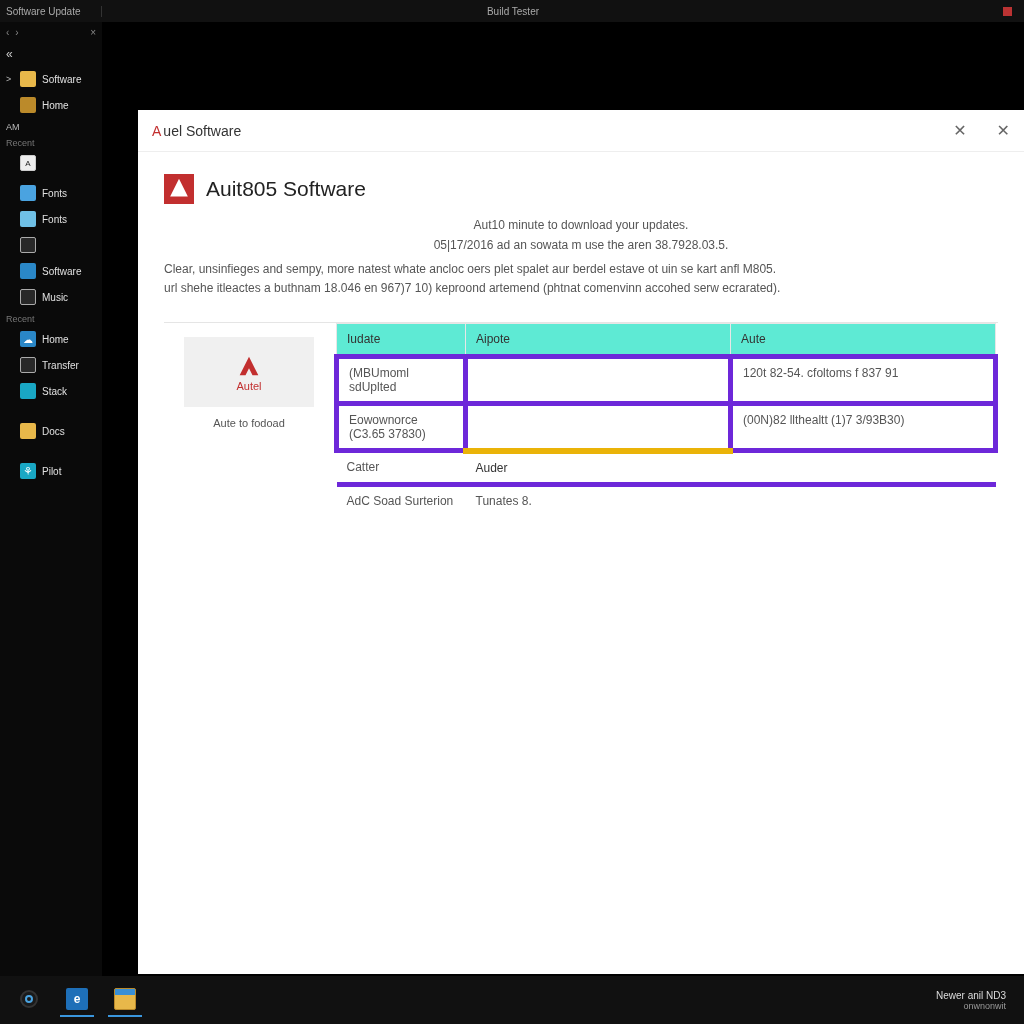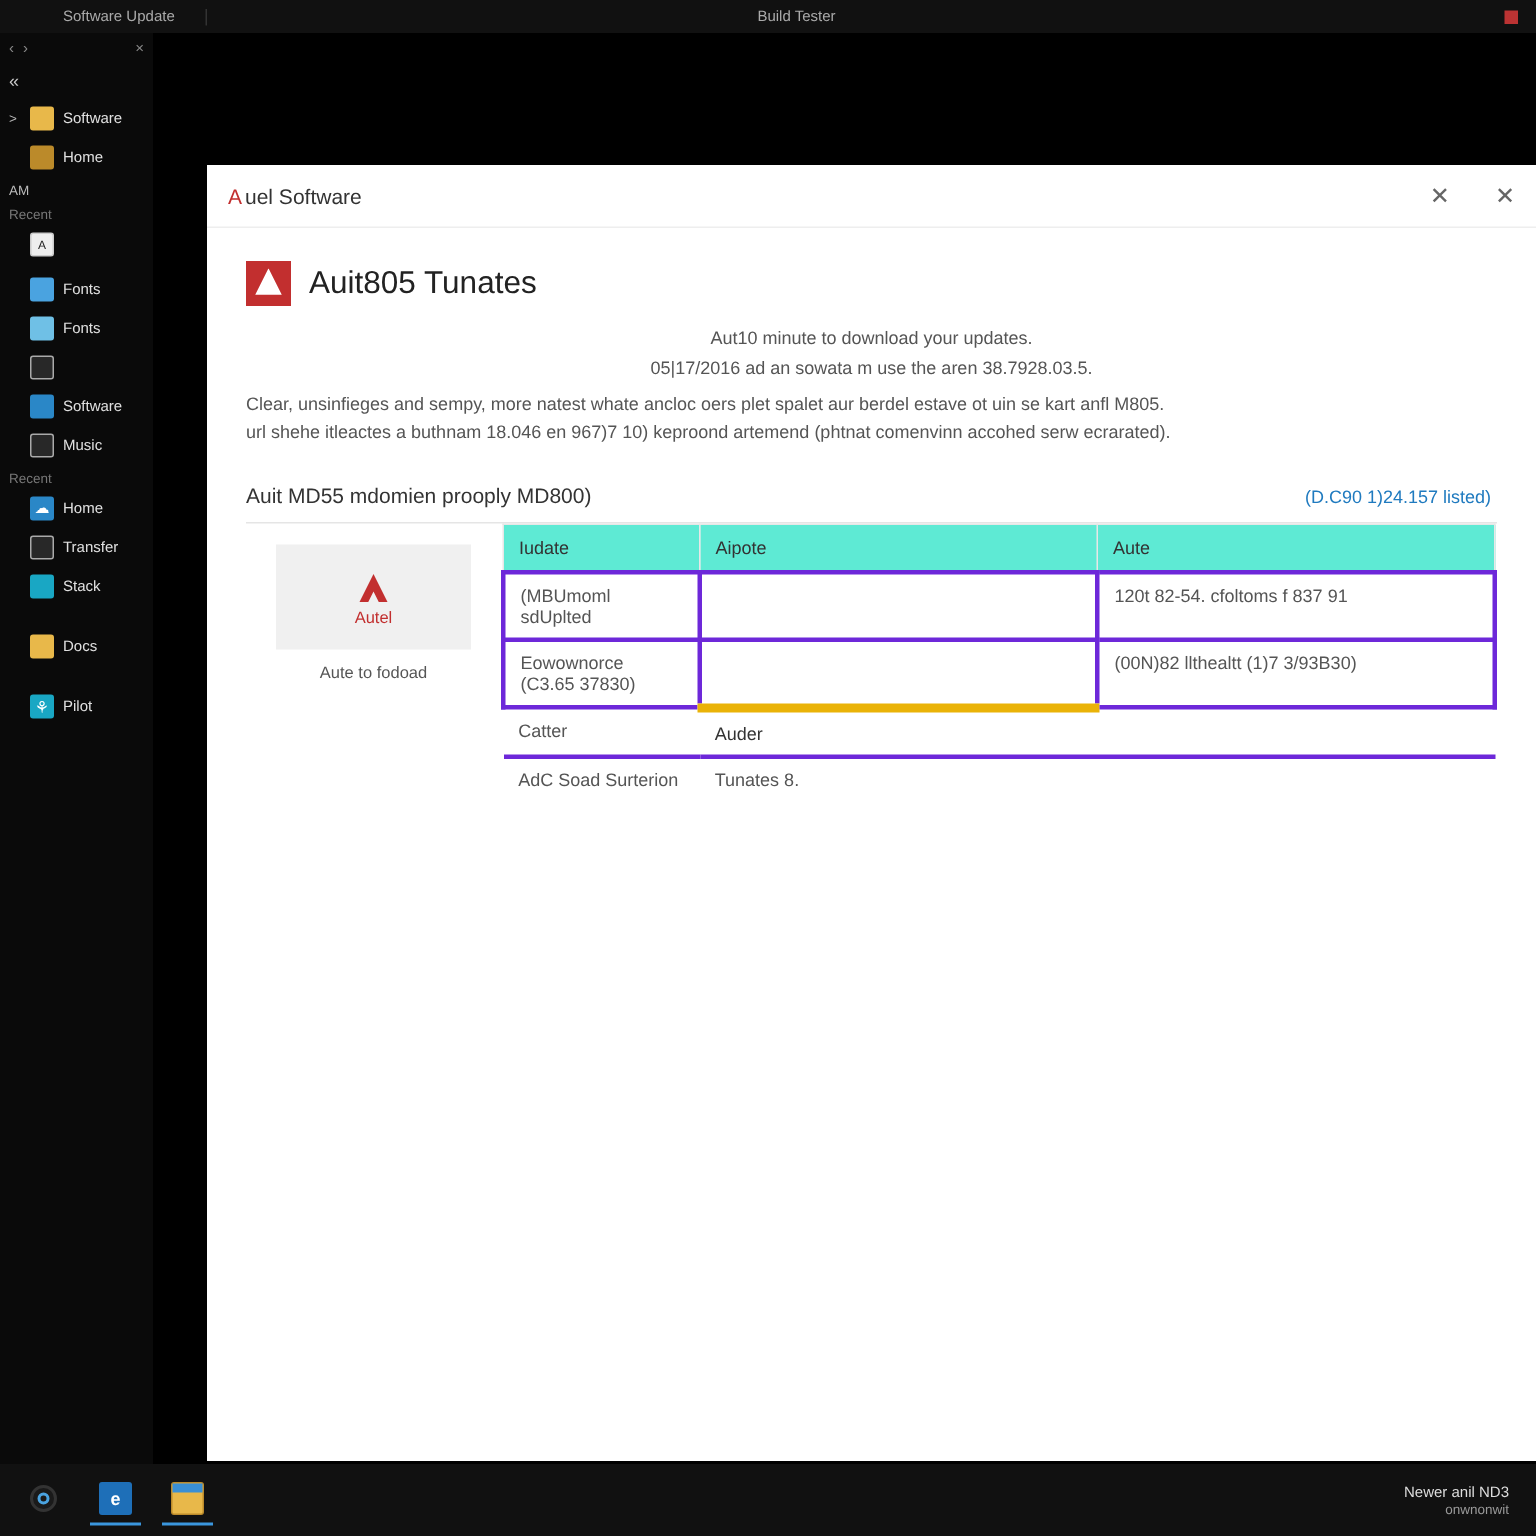--- a/index.html
+++ b/index.html
@@ -1,19 +1,19 @@
 <!DOCTYPE html>
 <html><head>
 <meta charset="utf-8">
 <style>
 * { margin:0; padding:0; box-sizing:border-box; font-family:"Segoe UI",Arial,sans-serif; }
 body { background:#000; width:1024px; height:1024px; overflow:hidden; position:relative; }
 
 
-.titlebar { height:22px; background:#111; display:flex; align-items:center; color:#aaa; font-size:10px;padding-left:36px; }
+.titlebar { height:22px; background:#111; display:flex; align-items:center; color:#aaa; font-size:10px; }
 .titlebar-left { width:102px; padding-left:6px; border-right:1px solid #333; }
 .titlebar-center { flex:1; text-align:center; }
 .titlebar-right { width:100px; display:flex; justify-content:flex-end; align-items:center; gap:14px; padding-right:12px; }
 .win-close-x { display:inline-block; width:9px; height:9px; background:#b33; }
 
 
 .sidebar { position:absolute; left:0; top:22px; width:102px; height:976px; background:#0a0a0a; color:#d8d8d8; font-size:10px; overflow:hidden; }
 .sidebar .crumb { display:flex; align-items:center; height:20px; padding:0 6px; color:#888; gap:6px; }
 .sidebar .crumb .x-close { margin-left:auto; color:#888; }
 .sidebar .chev-top { display:flex; align-items:center; justify-content:flex-start; height:24px; padding:0 6px; color:#ccc; font-size:12px; }
@@ -56,21 +56,21 @@
 .grid { display:flex; border-top:1px solid #e5e5e5; }
 .grid-left { width:170px; padding:14px 10px; display:flex; flex-direction:column; align-items:center; }
 .thumb { width:130px; height:70px; background:#f0f0f0; display:flex; align-items:center; justify-content:center; }
 .thumb .logo { display:flex; flex-direction:column; align-items:center; color:#c22f2f; font-size:11px; }
 .thumb .logo svg { width:28px; height:28px; }
 .thumb-cap { font-size:11px; color:#555; margin-top:10px; }
 .grid-right { flex:1; }
 
 .tbl { width:100%; border-collapse:collapse; font-size:12px; }
 .tbl th { text-align:left; font-weight:400; color:#333; padding:8px 10px; border:1px solid #e7e7e7; background:#5eead4; }
-.tbl td { padding:7px 10px; border:3px solid #6d28d9; color:#555; vertical-align:top; }
+.tbl td { padding:7px 10px; border:5px solid #6d28d9; color:#555; vertical-align:top; }
 .tbl td.noborder { border-left:none; border-right:none; border-bottom:none; }
 .tbl .col-meta { width:265px; }
 
 
 .taskbar { position:absolute; left:0; right:0; bottom:0; height:48px; background:#111; display:flex; align-items:center; padding:0 12px; gap:14px; }
 .task-ico { width:34px; height:34px; display:flex; align-items:center; justify-content:center; border-bottom:2px solid transparent; cursor:pointer; }
 .task-ico.active { border-bottom:2px solid #3a96dd; }
 .task-glyph { width:22px; height:22px; display:flex; align-items:center; justify-content:center; border-radius:2px; }
 .g-cortana { border:2px solid #333; border-radius:50%; width:18px; height:18px; position:relative; background:#1a1a1a;}
 .g-cortana::after{content:"";position:absolute;inset:3px;border:2px solid #4aa3e0;border-radius:50%;}
@@ -185,33 +185,29 @@
     </div>
   </div>
 
   <div class="content">
     <div class="heading-row">
       <div class="badge">
         <svg viewBox="0 0 24 24">
             <path fill="#fff" d="M12 2 L21 20 H3 Z M12 9 v5 M12 17 v1" stroke="#fff" stroke-width="2"></path>
           </svg>
       </div>
-      <div class="heading">Auit805 Tunates</div>
+      <div class="heading">Auit805 Software</div>
     </div>
     <div class="sub-line">Aut10 minute to download your updates.</div>
     <div class="sub-line">05|17/2016 ad an sowata m use the aren 38.7928.03.5.</div>
     <div class="desc-block">
       <div>Clear, unsinfieges and sempy, more natest whate ancloc oers plet spalet aur berdel estave ot uin se kart anfl M805.</div>
       <div>url shehe itleactes a buthnam 18.046 en 967)7 10) keproond artemend (phtnat comenvinn accohed serw ecrarated).</div>
     </div>
 
-    <div class="section-row">
-      <div class="section-title">Auit MD55 mdomien prooply MD800)</div>
-      <div class="section-link">(D.C90 1)24.157 listed)</div>
-    </div>
 
     <div class="grid">
       <div class="grid-left">
         <div class="thumb">
           <div class="logo">
             <svg viewBox="0 0 24 24">
                 <path fill="#c22f2f" d="M4 20 L12 4 L20 20 L15 20 L12 14 L9 20 Z"></path>
               </svg>
             <span>Autel</span>
           </div>

